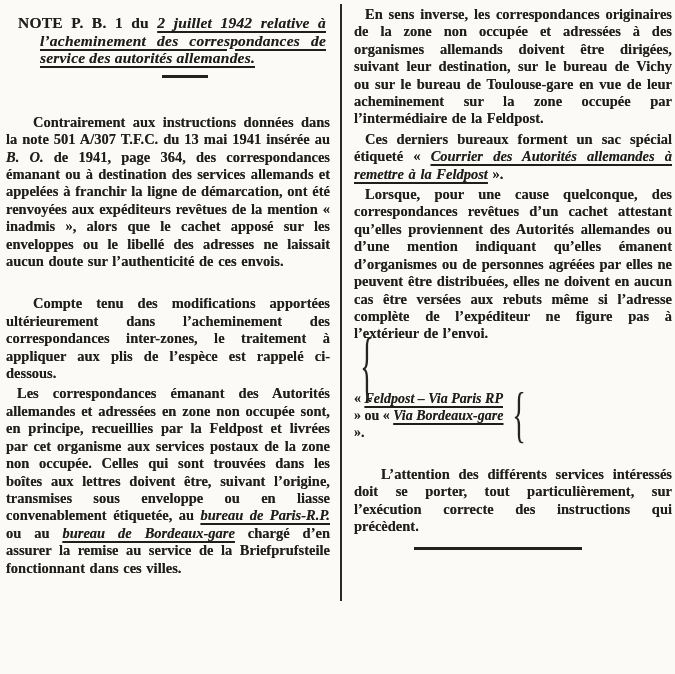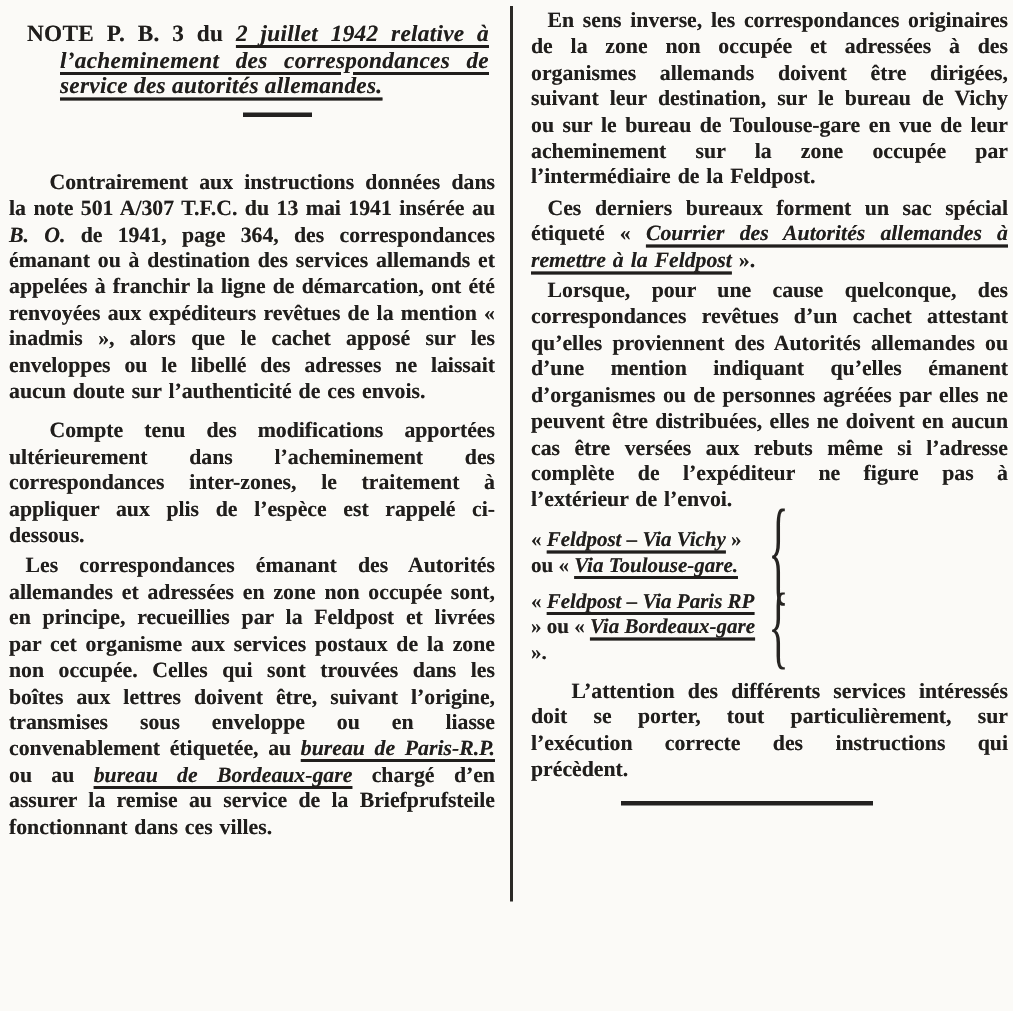--- a/index.html
+++ b/index.html
@@ -37,21 +37,21 @@
     text-underline-offset:2.5px;
     font-style:italic;
   }
   .title-rule {
     width:46px; height:3px; background:#232120;
     margin:8px 0 0 156px;
   }
   .ind    { text-indent:27px; }
   .ind-sm { text-indent:11px; }
   .mt-lg { margin-top:36px; }
-  .mt-md { margin-top:9px; }
+  .mt-md { margin-top:25px; }
   .mt-sm { margin-top:3px; }
   .routing-table { margin:9px 0 4px 0; }
   .trow { display:flex; align-items:center; margin-bottom:7px; }
   .tlabel {
     width:152px; flex:0 0 152px;
     font-size:14px; line-height:17px; text-align:left;
   }
   .brace {
     flex:0 0 26px; text-align:center;
     font-weight:normal; font-size:27px; color:#262422;
@@ -67,21 +67,21 @@
     width:168px; height:3px; background:#232120;
     margin:12px 0 0 60px;
   }
 </style>
 </head>
 <body>
 
 <div class="page">
 
   <div class="col col-left">
-    <h1 class="title"><span>NOTE P. B. 3 du </span><span class="u">2 juillet 1942 relative à l’acheminement des correspondances de service des autorités allemandes.</span></h1>
+    <h1 class="title"><span>NOTE P. B. 1 du </span><span class="u">2 juillet 1942 relative à l’acheminement des correspondances de service des autorités allemandes.</span></h1>
 
     <div class="title-rule"></div>
 
     <p class="ind mt-lg"><span>Contrairement aux instructions données dans la note 501 A/307 T.F.C. du 13 mai 1941 insérée au </span><i>B. O.</i><span> de 1941, page 364, des correspondances émanant ou à destination des services allemands et appelées à franchir la ligne de démarcation, ont été renvoyées aux expéditeurs revêtues de la mention « inadmis », alors que le cachet apposé sur les enveloppes ou le libellé des adresses ne laissait aucun doute sur l’authenticité de ces envois.</span></p>
 
     <p class="ind mt-md">Compte tenu des modifications apportées ultérieurement dans l’acheminement des correspondances inter-zones, le traitement à appliquer aux plis de l’espèce est rappelé ci-dessous.</p>
 
     <p class="ind-sm mt-sm"><span>Les correspondances émanant des Autorités allemandes et adressées en zone non occupée sont, en principe, recueillies par la Feldpost et livrées par cet organisme aux services postaux de la zone non occupée. Celles qui sont trouvées dans les boîtes aux lettres doivent être, suivant l’origine, transmises sous enveloppe ou en liasse convenablement étiquetée, au </span><span class="u">bureau de Paris-R.P.</span><span> ou au </span><span class="u">bureau de Bordeaux-gare</span><span> chargé d’en assurer la remise au service de la Briefprufsteile fonctionnant dans ces villes.</span></p>
   </div>
 
@@ -90,21 +90,20 @@
   <div class="col col-right">
     <p class="ind-sm">En sens inverse, les correspondances originaires de la zone non occupée et adressées à des organismes allemands doivent être dirigées, suivant leur destination, sur le bureau de Vichy ou sur le bureau de Toulouse-gare en vue de leur acheminement sur la zone occupée par l’intermédiaire de la Feldpost.</p>
 
     <p class="ind-sm mt-sm"><span>Ces derniers bureaux forment un sac spécial étiqueté « </span><span class="u">Courrier des Autorités allemandes à remettre à la Feldpost</span><span> ».</span></p>
 
     <p class="ind-sm mt-sm">Lorsque, pour une cause quelconque, des correspondances revêtues d’un cachet attestant qu’elles proviennent des Autorités allemandes ou d’une mention indiquant qu’elles émanent d’organismes ou de personnes agréées par elles ne peuvent être distribuées, elles ne doivent en aucun cas être versées aux rebuts même si l’adresse complète de l’expéditeur ne figure pas à l’extérieur de l’envoi.</p>
 
 
     <div class="routing-table">
       <div class="trow">
-        <div class="tlabel"><span>« </span><span class="u">Feldpost – Via Vichy</span><span> » ou « </span><span class="u">Via Toulouse-gare.</span><span></span></div>
         <div class="brace brace-lg">{</div>
       </div>
 
       <div class="trow">
         <div class="tlabel"><span>« </span><span class="u">Feldpost – Via Paris RP</span><span> » ou « </span><span class="u">Via Bordeaux-gare</span><span> ».</span></div>
         <div class="brace brace-md">{</div>
       </div>
     </div>
 
     <p class="ind mt-md">L’attention des différents services intéressés doit se porter, tout particulièrement, sur l’exécution correcte des instructions qui précèdent.</p>

